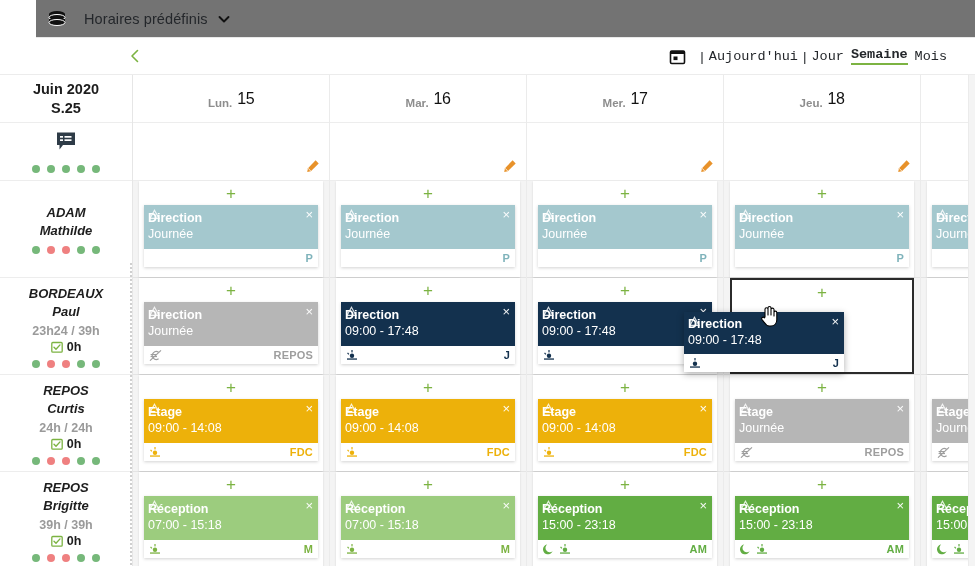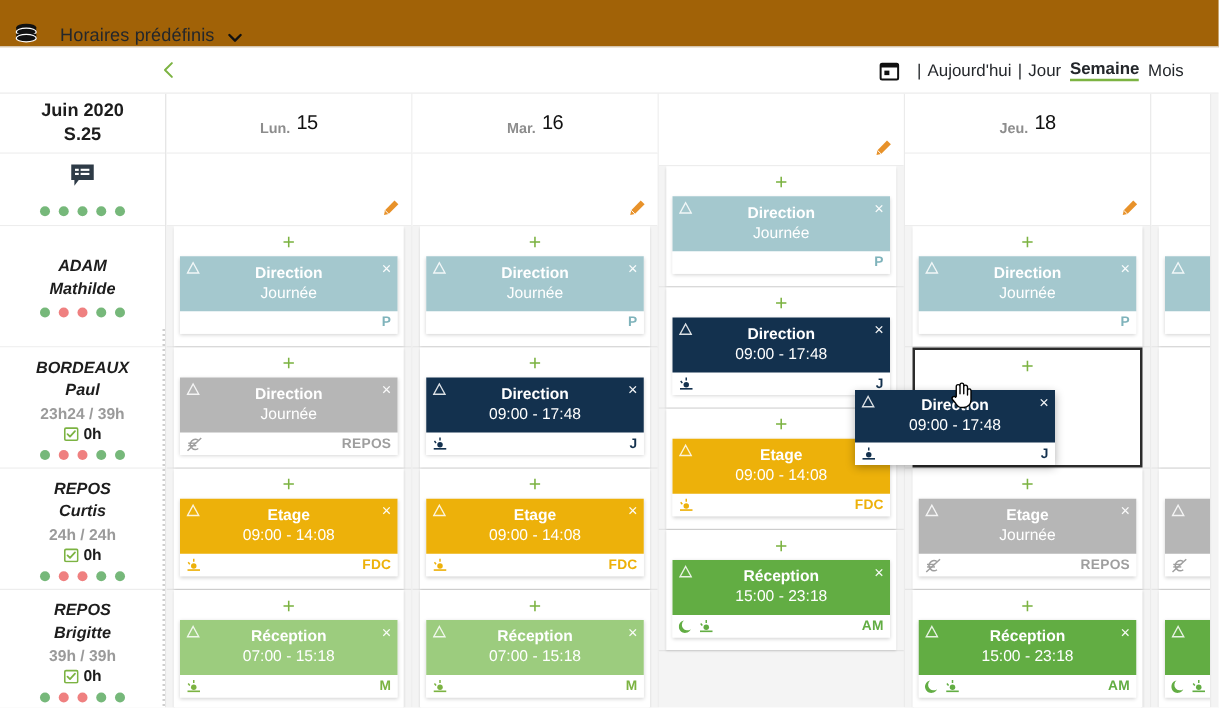--- a/index.html
+++ b/index.html
@@ -8,24 +8,25 @@
     font-family: "Liberation Sans", sans-serif;
     background: #ffffff;
     overflow: hidden;
     color: #222;
   }
   .app { width:975px; height:566px; position:relative; display:flex; flex-direction:column; }
 
   
   .topbar {
     height: 38px; flex:0 0 38px;
-    display:flex; align-items:flex-end;
-    background:#a16207;
+    display:flex; align-items:center;
+    background:#737373;
     border-bottom:1px solid #e8e8e8;
     padding-left:6px;
+    margin-left:36px;
   }
   .db-icon { width:30px; display:flex; align-items:center; justify-content:center; }
   .topbar-title {
     font-size:14.5px; color:#24272b; margin-left:12px; letter-spacing:.1px;
   }
   .caret-down { margin-left:9px; display:inline-flex; align-items:center; }
 
   
   .navbar {
     height:37px; flex:0 0 37px;
@@ -37,21 +38,21 @@
   .nav-prev {
     position:absolute; left:128px; top:50%; transform:translateY(-50%);
     cursor:pointer; line-height:0;
   }
   .nav-right {
     margin-left:auto; display:flex; align-items:center; gap:0;
     padding-right:28px; font-size:13.5px; color:#24272b;
   }
   .cal-icon { margin-right:9px; display:inline-flex; }
   .nav-sep { color:#24272b; margin:0 5px; }
-  .nav-link { cursor:pointer; }
+  .nav-link { cursor:pointer;font-family:Liberation Mono, monospace; }
   .nav-link.active {
     font-weight:bold; border-bottom:2px solid #7cb342; padding-bottom:1px;
   }
   .nav-gap { width:7px; display:inline-block; }
 
   
   .grid {
     flex:1 1 auto; display:flex; overflow:hidden;
     background:#f4f4f4;
   }
@@ -142,21 +143,21 @@
   }
 
   
   .card {
     width:calc(100% - 10px); margin:0 5px 6px 5px;
     box-shadow:0 1px 3px rgba(0,0,0,.18);
     background:#fff;
   }
   .card-body {
     position:relative; padding:5px 4px 6px 4px;
-    text-align:center; color:#fff;
+    text-align:left; color:#fff;
   }
   .card-title { font-size:12.5px; font-weight:bold; line-height:16px; }
   .card-sub { font-size:12.5px; line-height:17px; }
   .card-warn { position:absolute; left:5px; top:4px; line-height:0; opacity:.85; }
   .card-x {
     position:absolute; right:5px; top:3px; cursor:pointer;
     font-size:13px; line-height:13px; font-weight:300; color:#fff; opacity:.95;
   }
   .card-foot {
     height:18px; background:#fff; display:flex; align-items:center;
@@ -540,20 +541,24 @@
                         <rect x="1.6" y="3.6" width="1.2" height="2" fill="#7cb342" transform="rotate(-40 2.2 4.6)"></rect>
                       </svg></span>
                   </span>
                   <span class="foot-badge" style="color:#7cb342">M</span>
                 </div>
               </div>
             </div>
           </div>
         </div>
         <div class="daycol">
+          <div class="dayhead r-head">
+            <span class="dow">Mer.</span>
+            <span class="dnum">17</span>
+          </div>
           <div class="notecell r-note">
             <span class="pencil"><svg width="14" height="14" viewBox="0 0 14 14">
                 <path d="M9.6 1.3 L12.7 4.4 L4.9 12.2 L1.2 13 L2 9.2 Z" fill="#e8922a"></path>
                 <path d="M2 9.2 L4.9 12.2" stroke="#fff" stroke-width="0.8"></path>
               </svg></span>
           </div>
           <div class="cell r-emp">
             <div class="cell-inner">
               <div class="plus">+</div>
               <div class="card">

